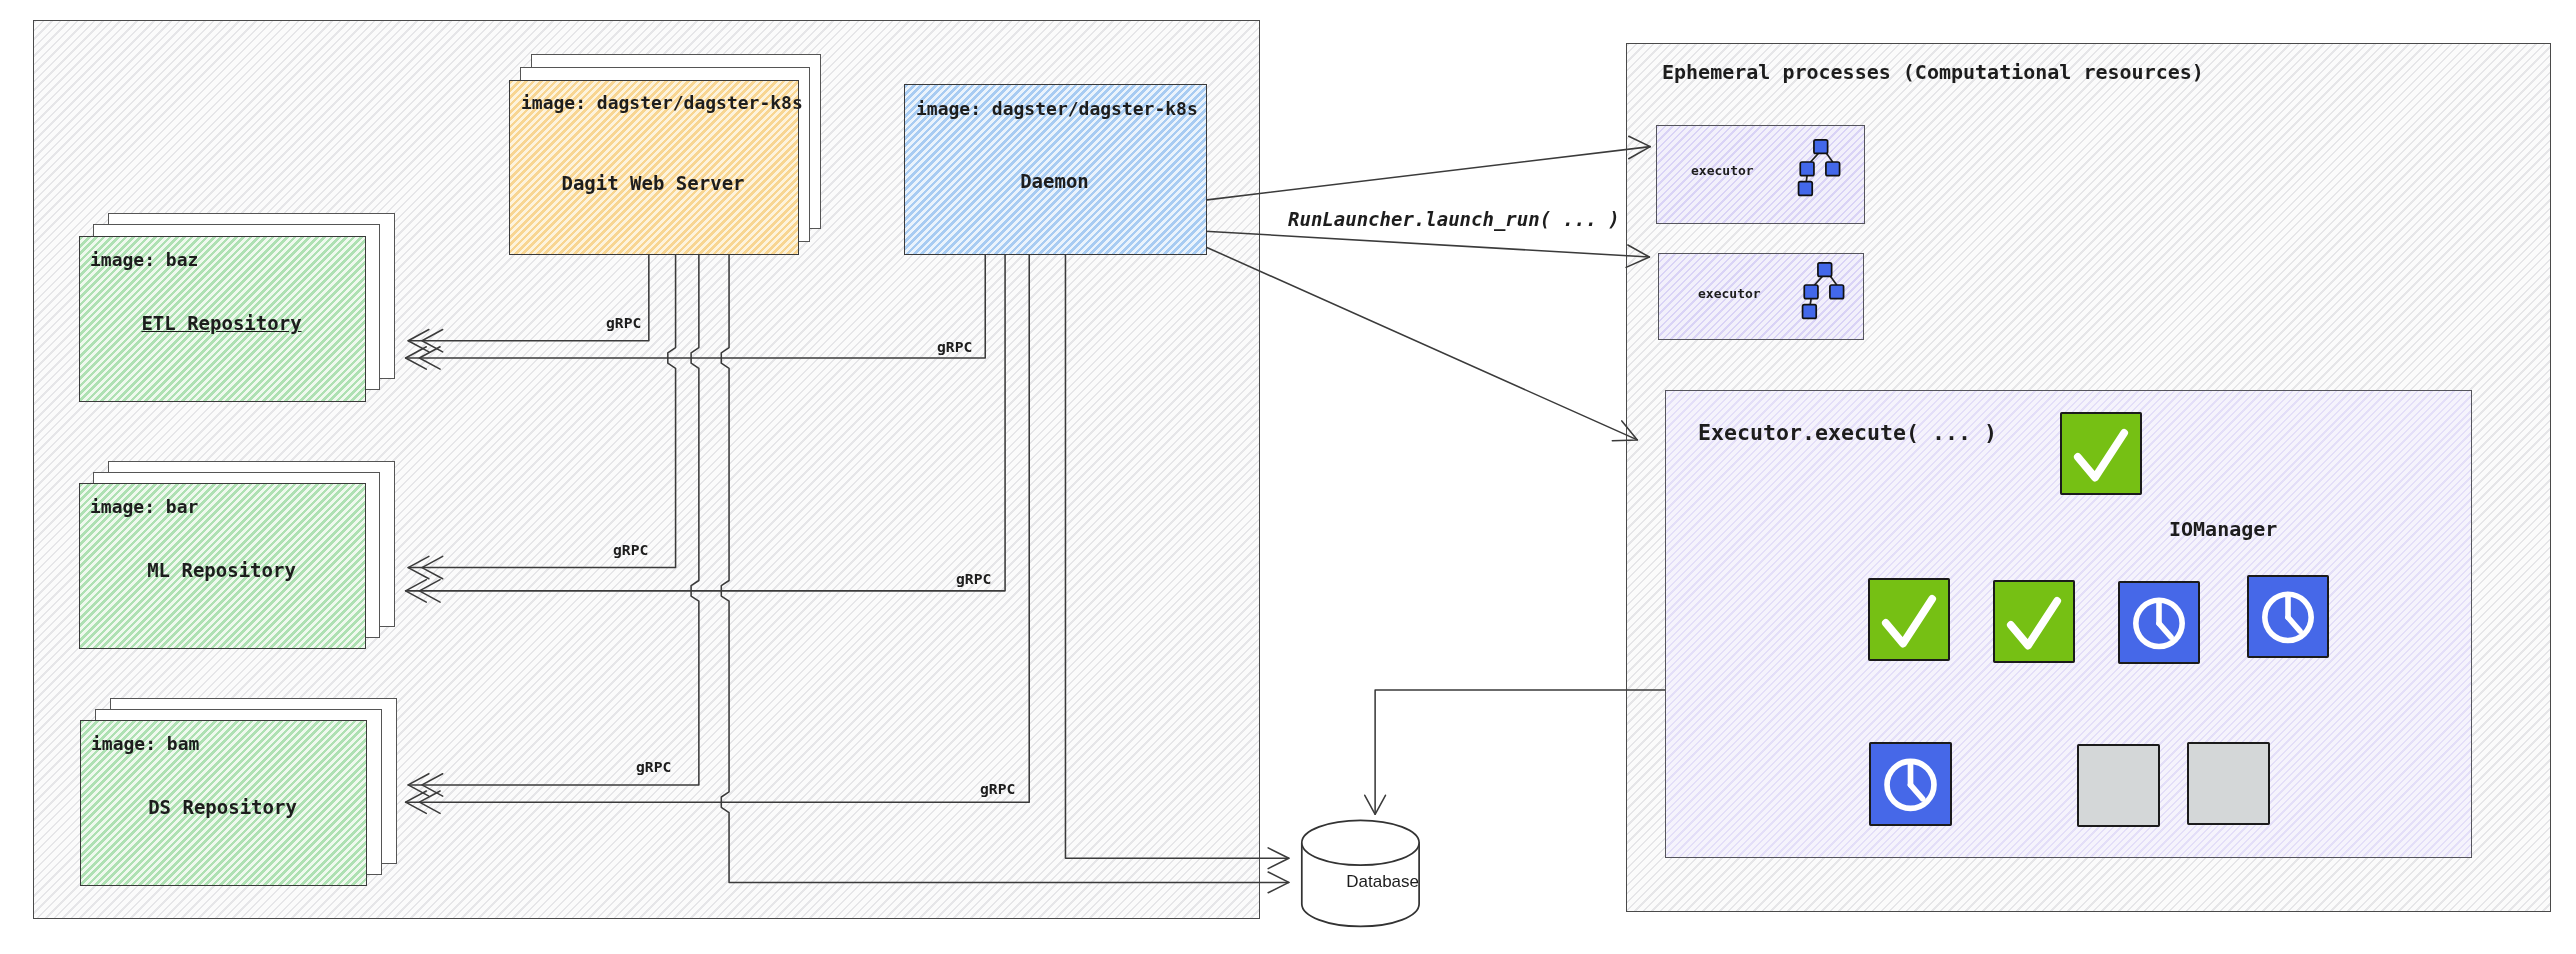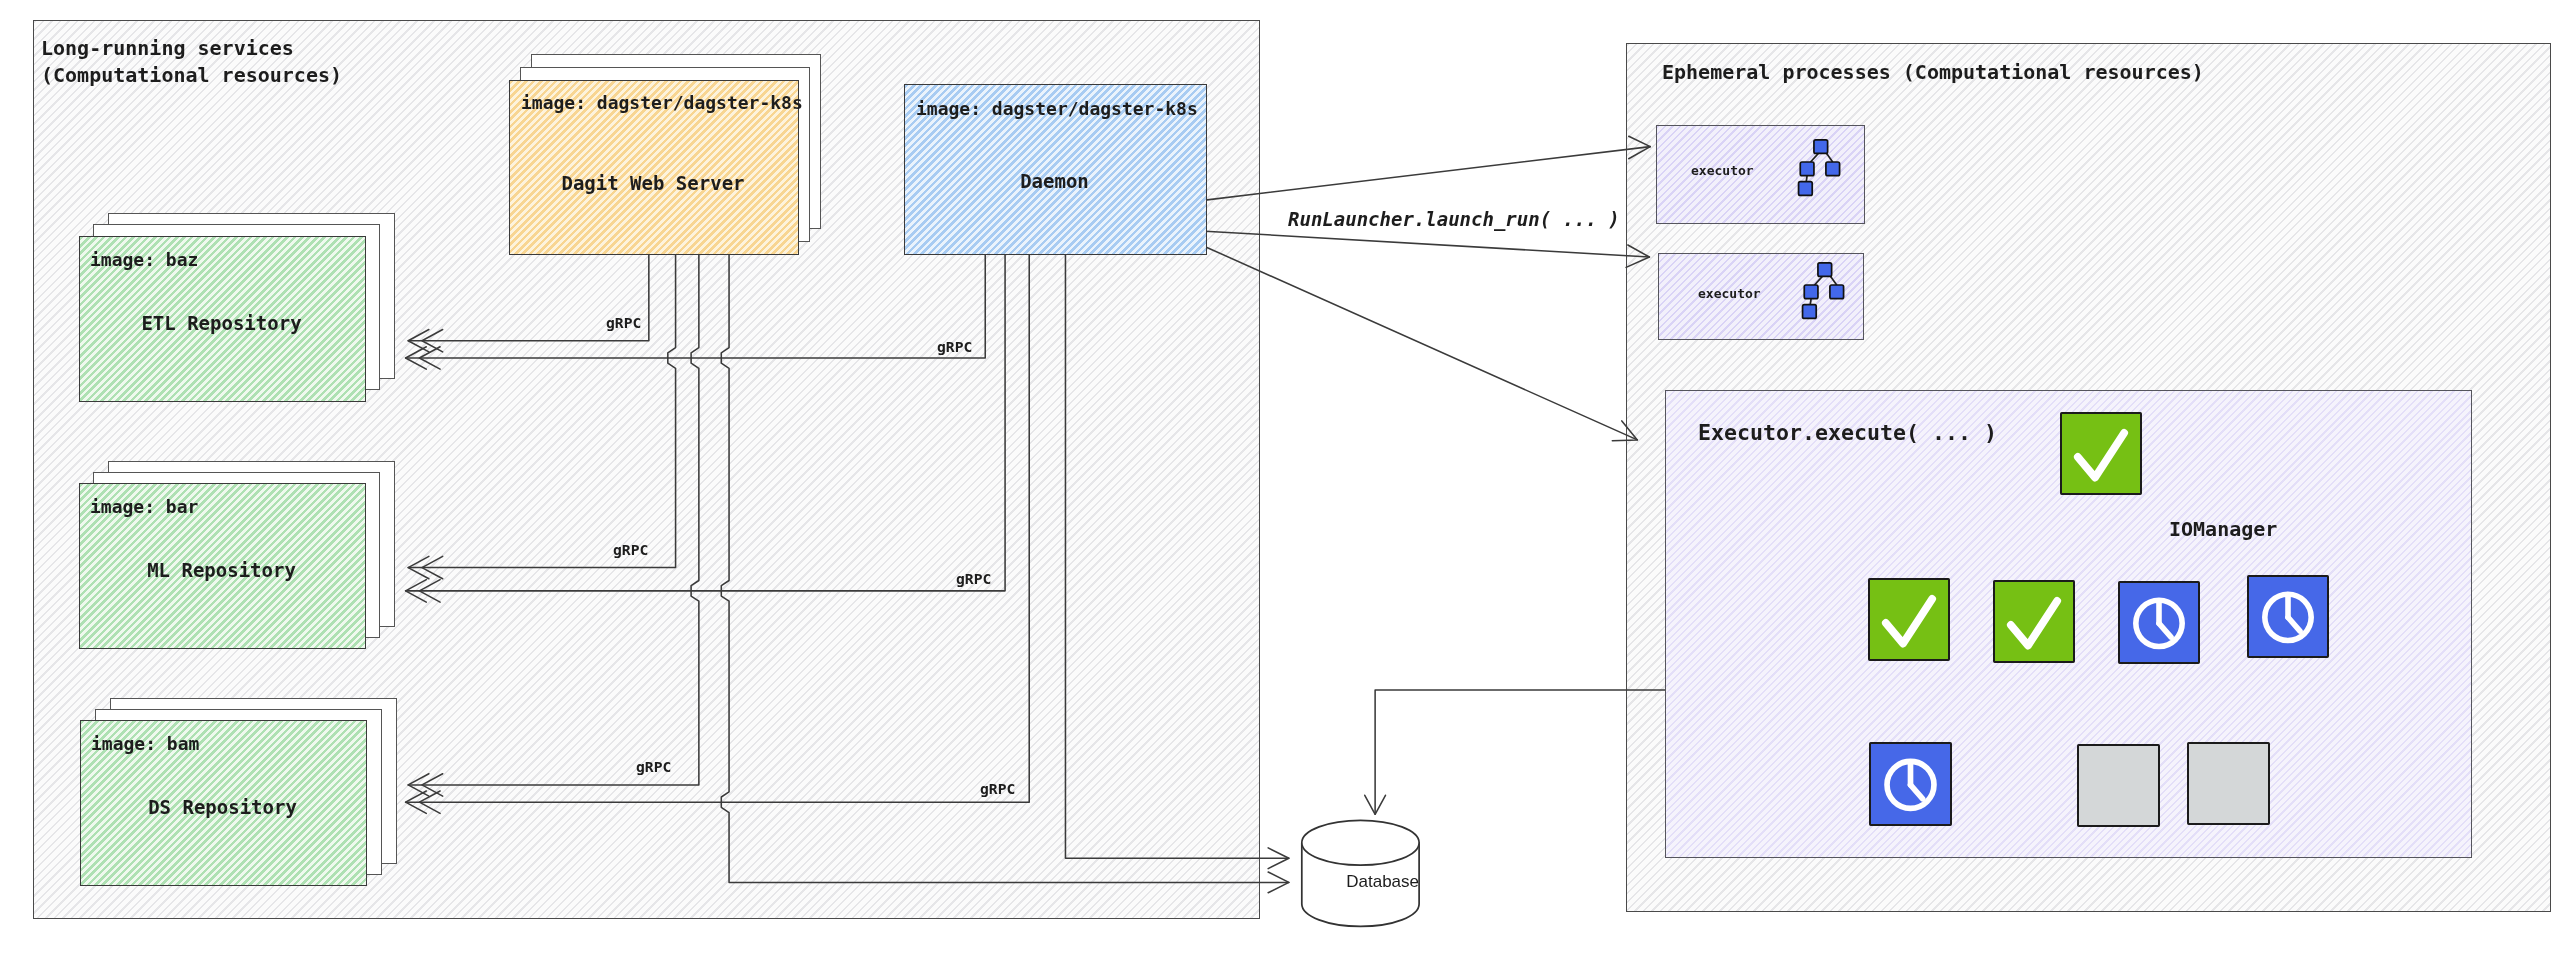--- a/index.html
+++ b/index.html
@@ -122,39 +122,37 @@
         <line x1="2453" y1="570" x2="2497" y2="671"></line>
         <line x1="2472" y1="575" x2="2543" y2="607"></line>
         <line x1="2578" y1="641" x2="2640" y2="664"></line>
         <line x1="2212" y1="764" x2="2208" y2="858"></line>
         <line x1="2489" y1="767" x2="2456" y2="860"></line>
         <line x1="2511" y1="767" x2="2573" y2="858"></line>
       </g>
     </g>
   </svg>
 
-  <div class="t panel-title" style="left:41px;top:35px;">Long-running services
-(Computational resources)</div>
   <div class="t panel-title" style="left:1662px;top:59px;">Ephemeral processes (Computational resources)</div>
 
   <div class="sheet" style="left:531px;top:54px;width:288px;height:173px;"></div>
   <div class="sheet" style="left:520px;top:67px;width:288px;height:173px;"></div>
   <div class="box orange" style="left:509px;top:80px;width:288px;height:173px;"></div>
   <div class="t img-label" style="left:521px;top:91px;">image: dagster/dagster-k8s</div>
   <div class="t box-name" style="left:509px;top:171px;width:288px;">Dagit Web Server</div>
 
   <div class="box blue" style="left:904px;top:84px;width:301px;height:169px;"></div>
   <div class="t img-label" style="left:916px;top:97px;">image: dagster/dagster-k8s</div>
   <div class="t box-name" style="left:904px;top:169px;width:301px;">Daemon</div>
 
   <div class="sheet" style="left:108px;top:213px;width:285px;height:164px;"></div>
   <div class="sheet" style="left:93px;top:224px;width:285px;height:164px;"></div>
   <div class="box green" style="left:79px;top:236px;width:285px;height:164px;"></div>
   <div class="t img-label" style="left:90px;top:248px;">image: baz</div>
-  <div class="t box-name" style="left:79px;top:311px;width:285px;">ETL Repository</div>
+  <div class="t box-name" style="left:79px;top:311px;width:285px;text-decoration:underline;">ETL Repository</div>
 
   <div class="sheet" style="left:108px;top:461px;width:285px;height:164px;"></div>
   <div class="sheet" style="left:93px;top:472px;width:285px;height:164px;"></div>
   <div class="box green" style="left:79px;top:483px;width:285px;height:164px;"></div>
   <div class="t img-label" style="left:90px;top:495px;">image: bar</div>
   <div class="t box-name" style="left:79px;top:558px;width:285px;">ML Repository</div>
 
   <div class="sheet" style="left:110px;top:698px;width:285px;height:164px;"></div>
   <div class="sheet" style="left:95px;top:709px;width:285px;height:164px;"></div>
   <div class="box green" style="left:80px;top:720px;width:285px;height:164px;"></div>

